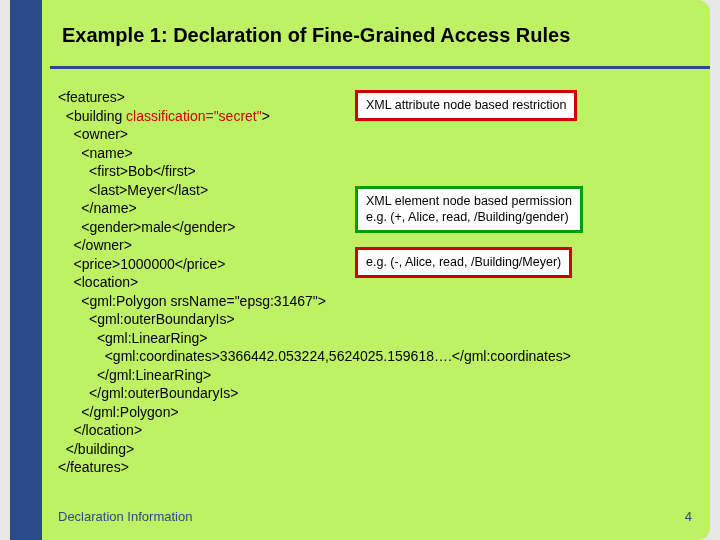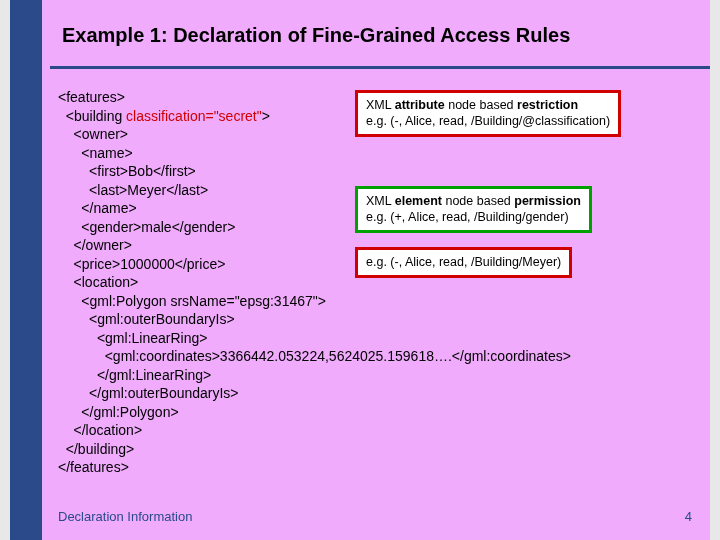--- a/index.html
+++ b/index.html
@@ -10,21 +10,22 @@
     font-family: Verdana, Arial, sans-serif;
     position: relative;
     overflow: hidden;
   }
   .slide {
     position: absolute;
     left: 10px;
     top: 0;
     width: 700px;
     height: 540px;
-    background: #f0abfc;
+    background: #bef264;
+    border-radius: 12px;
   }
   .blue-bar {
     position: absolute;
     left: 0;
     top: 0;
     width: 32px;
     height: 540px;
     background: #2a4a8a;
   }
   .title {
@@ -59,21 +60,21 @@
     position: absolute;
     border-width: 3px;
     border-style: solid;
     padding: 4px 8px 5px 8px;
     font-size: 12.5px;
     line-height: 16px;
     background: #fff;
   }
   .callout .l1 { white-space: nowrap; }
   .callout .l2 { white-space: nowrap; }
-  .b { font-weight: bold; }
+  .b { font-weight: normal; }
   .c-red { border-color: #d00000; }
   .c-green { border-color: #00a000; margin-top: 12px; }
   .footer-left {
     position: absolute;
     left: 48px;
     bottom: 16px;
     font-size: 13px;
     color: #2a4a8a;
   }
   .footer-right {
@@ -111,21 +112,20 @@
 <span>            &lt;gml:coordinates&gt;3366442.053224,5624025.159618….&lt;/gml:coordinates&gt;</span>
 <span>          &lt;/gml:LinearRing&gt;</span>
 <span>        &lt;/gml:outerBoundaryIs&gt;</span>
 <span>      &lt;/gml:Polygon&gt;</span>
 <span>    &lt;/location&gt;</span>
 <span>  &lt;/building&gt;</span>
 <span>&lt;/features&gt;</span></div>
 
   <div class="callout c-red" style="left:345px; top:90px;">
     <div class="l1"><span>XML </span><span class="b">attribute</span><span> node based </span><span class="b">restriction</span></div>
-    <div class="l2">e.g. (-, Alice, read, /Building/@classification)</div>
   </div>
 
   <div class="callout c-green" style="left:345px; top:174px;">
     <div class="l1"><span>XML </span><span class="b">element</span><span> node based </span><span class="b">permission</span></div>
     <div class="l2">e.g. (+, Alice, read, /Building/gender)</div>
   </div>
 
   <div class="callout c-red" style="left:345px; top:247px;">
     <div class="l2">e.g. (-, Alice, read, /Building/Meyer)</div>
   </div>

